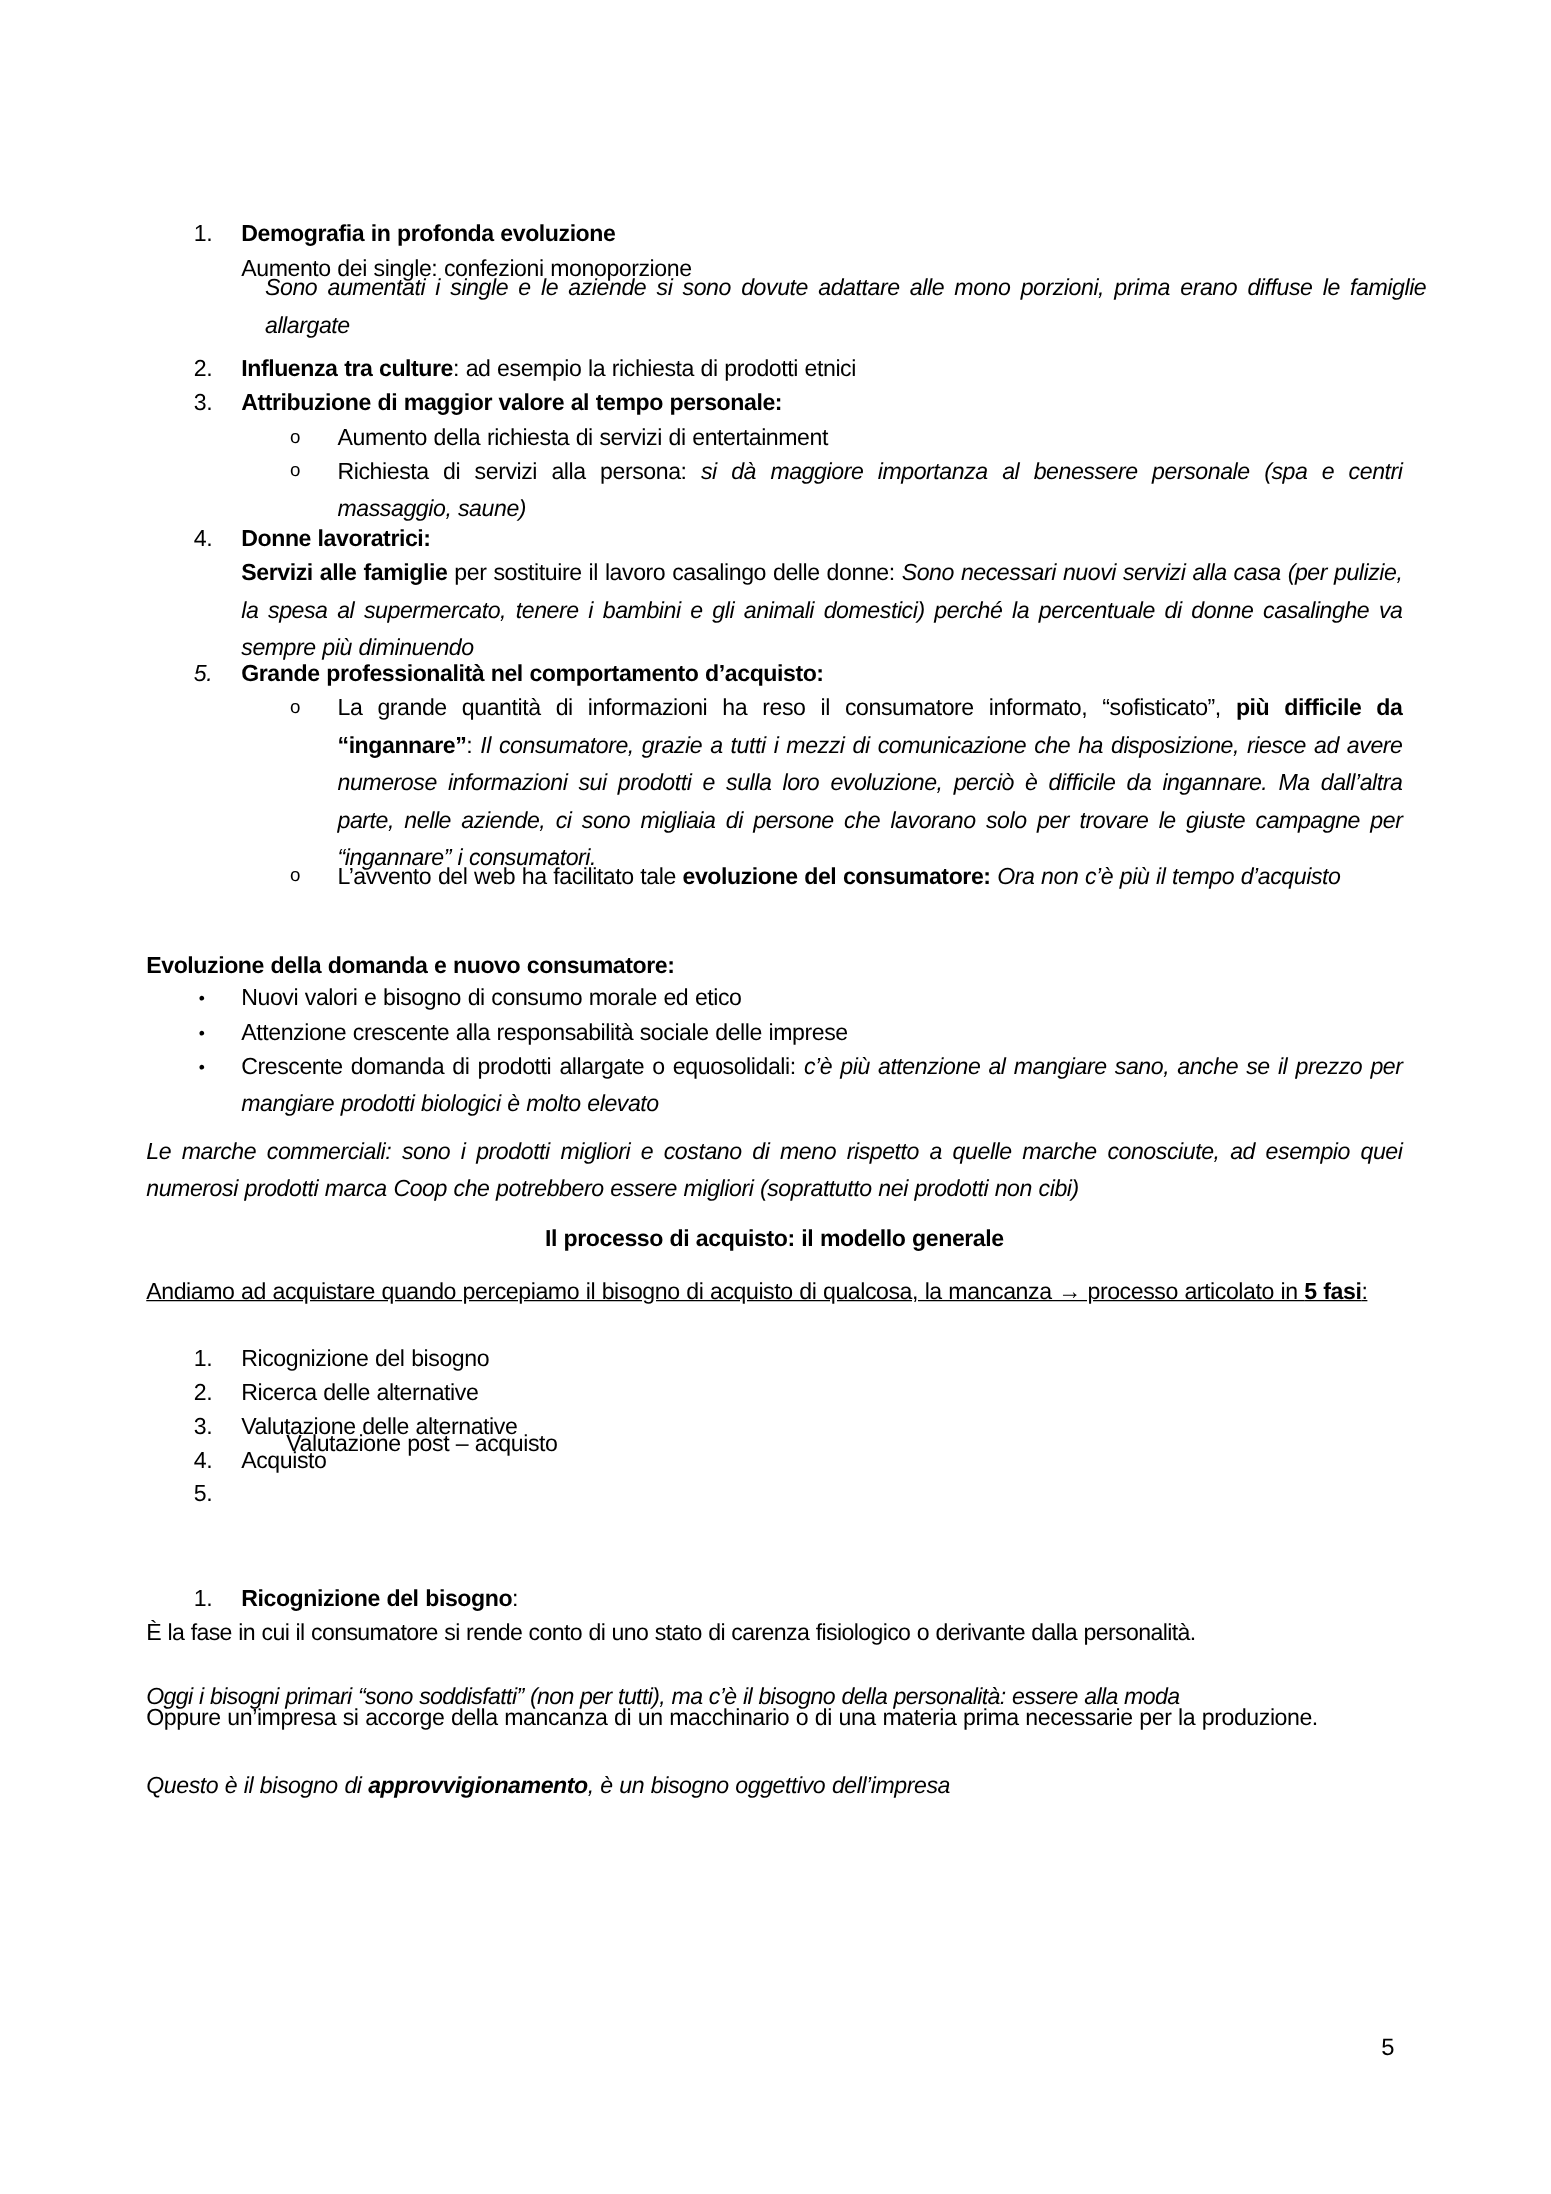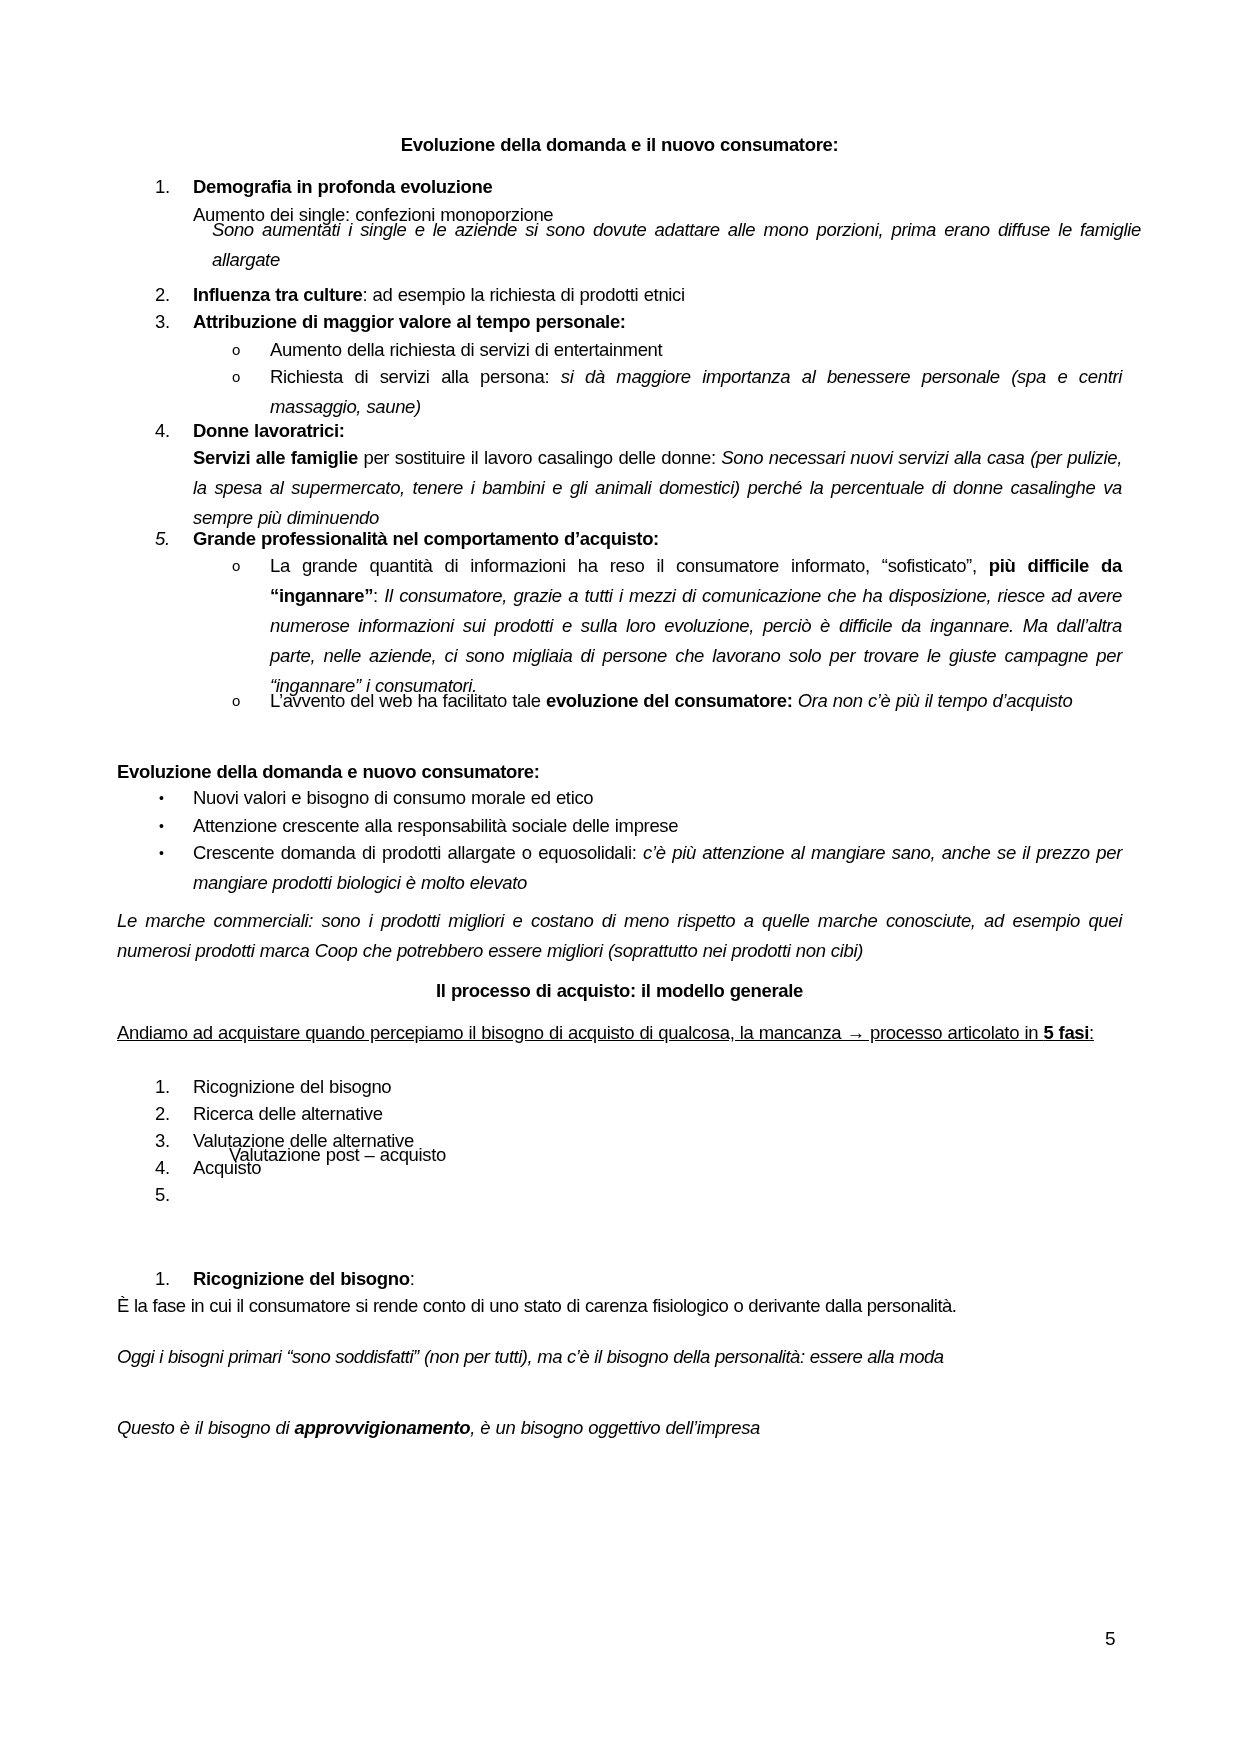--- a/index.html
+++ b/index.html
@@ -20,23 +20,20 @@
   .txt2 { position: absolute; left: 270px; width: 852px; text-align: justify; }
   .circ { position: absolute; left: 232px; font-size: 15px; }
   .dot { position: absolute; left: 159px; font-size: 14px; }
   .pagenum { position: absolute; left: 1105px; top: 1628px; font-size: 19px; }
 </style>
 </head>
 <body>
 
 <div class="page">
 
-  <div class="blk center" style="top:130px;">
-    <b>Evoluzione della domanda e il nuovo consumatore:</b>
-  </div>
 
   <div>
     <span class="row num" style="top:172px;">1.</span>
     <span class="row txt" style="top:172px;"><b>Demografia in profonda evoluzione</b></span>
     <span class="row txt" style="top:200px;">Aumento dei single: confezioni monoporzione</span>
     <span class="row txt" style="top:215px;margin-left:19px;"><i>Sono aumentati i single e le aziende si sono dovute adattare alle mono porzioni, prima erano diffuse le famiglie allargate</i></span>
   </div>
 
   <div>
     <span class="row num" style="top:280px;">2.</span>
@@ -100,16 +97,17 @@
     <span class="row num" style="top:1180px;">5.</span>
     <span class="row txt" style="top:1140px;margin-left:36px;">Valutazione post – acquisto</span>
   </div>
 
   <div>
     <span class="row num" style="top:1264px;">1.</span>
     <span class="row txt" style="top:1264px;"><b>Ricognizione del bisogno</b><span>:</span></span>
   </div>
   <div class="blk" style="top:1291px; letter-spacing:-0.5px;">È la fase in cui il consumatore si rende conto di uno stato di carenza fisiologico o derivante dalla personalità.</div>
   <div class="blk" style="top:1342px; letter-spacing:-0.5px;"><i>Oggi i bisogni primari “sono soddisfatti” (non per tutti), ma c’è il bisogno della personalità: essere alla moda</i></div>
+  <div class="blk just" style="top:1359px;">Oppure un’impresa si accorge della mancanza di un macchinario o di una materia prima necessarie per la produzione.</div>
   <div class="blk" style="top:1413px;"><i><span>Questo è il bisogno di </span><b>approvvigionamento</b><span>, è un bisogno oggettivo dell’impresa</span></i></div>
 
   <div class="pagenum">5</div>
 </div>
 
 </body></html>

